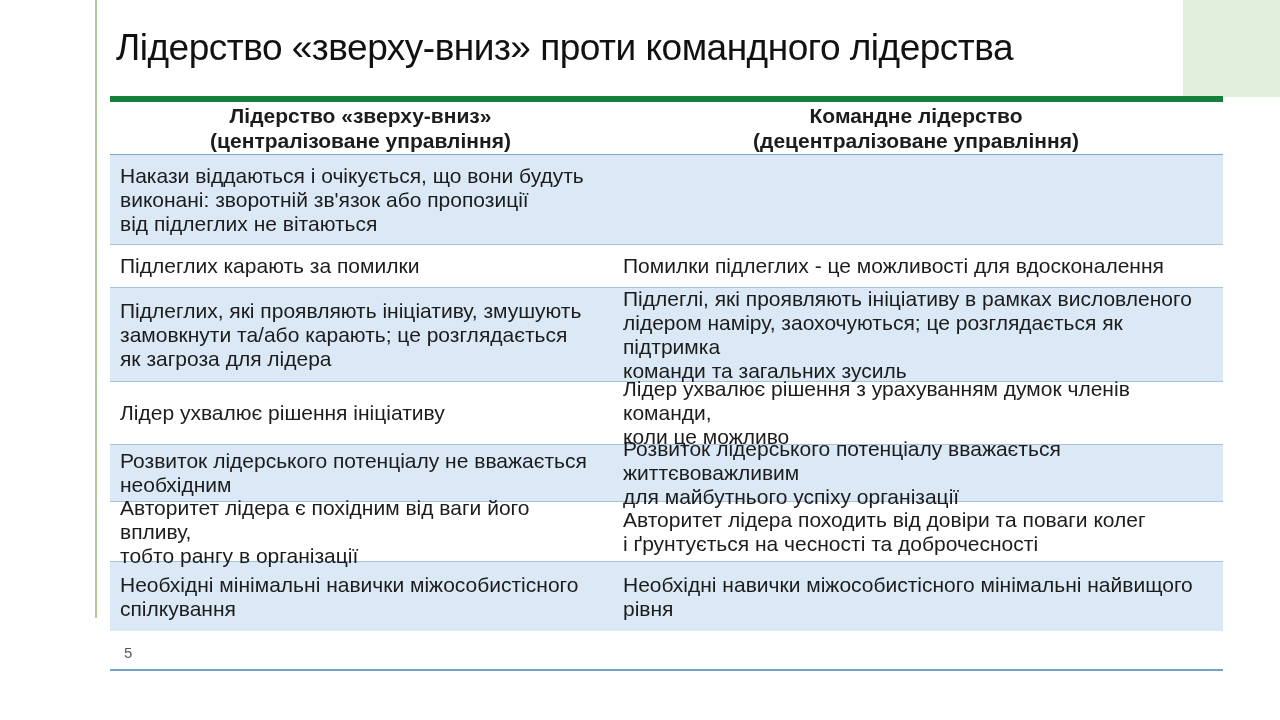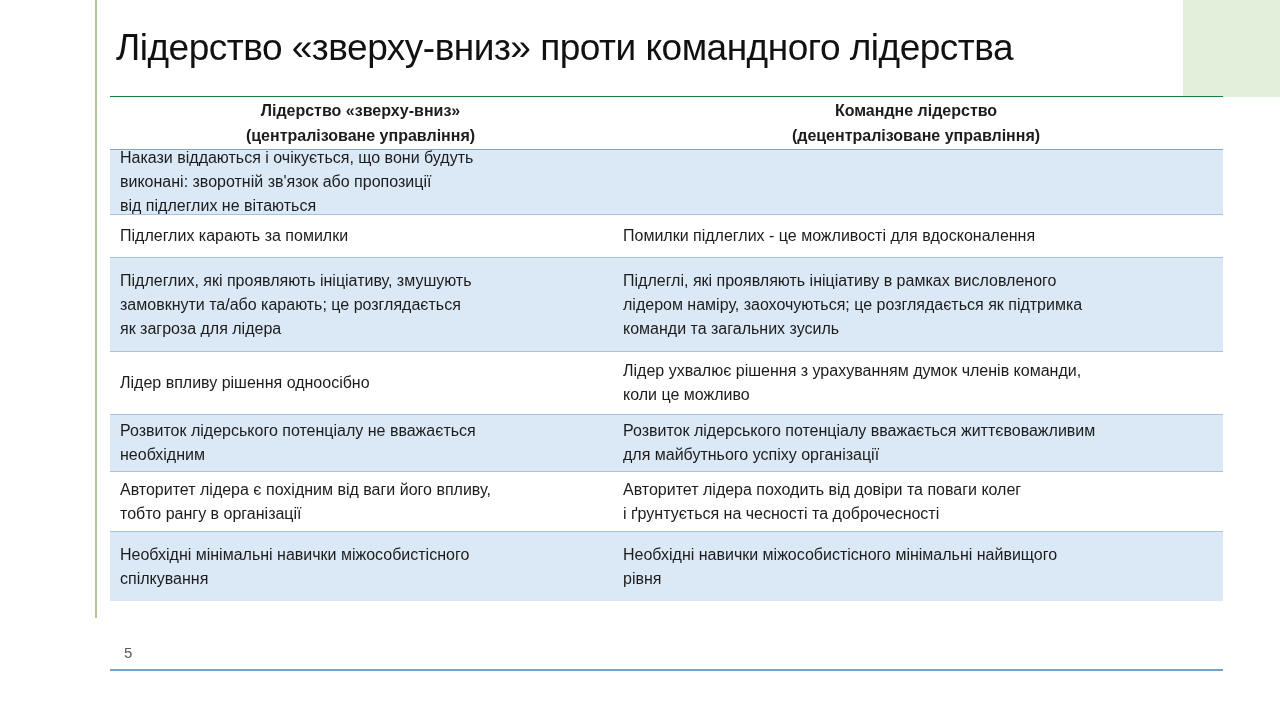--- a/index.html
+++ b/index.html
@@ -16,33 +16,33 @@
     position:absolute; right:0; top:0; width:97px; height:97px;
     background:#e2efda;
   }
   .title {
     position:absolute; left:116px; top:27px; width:1060px;
     font-size:37px; font-weight:400; letter-spacing:-0.5px; color:#111111;
     white-space:nowrap;
   }
   .cmp-table {
     position:absolute; left:110px; top:96px; width:1113px;
-    border-top:1px solid #15803d;
-    font-size:16px; line-height:24px;
+    border-top:6px solid #15803d;
+    font-size:21px; line-height:24px;
   }
   .trow { display:flex; border-bottom:1px solid #a6c3da; background:#ffffff; }
   .trow.alt { background:#dbe8f5; }
   .trow:last-child { border-bottom:none; }
   .cell { display:flex; align-items:center; white-space:pre-line; }
   .cell.c-left  { width:505px; padding:4px 14px 4px 10px; }
   .cell.c-right { width:608px; padding:4px 14px 4px 8px; }
   .thead { height:53px; background:#ffffff; border-bottom:1px solid #7fa8c8; }
   .thead .cell { font-weight:bold; justify-content:center; text-align:center; line-height:25px; }
   .h-hdr { height:53px; }
-  .h-r1 { height:65px; }
+  .h-r1 { height:90px; }
   .h-r2 { height:43px; }
   .h-r3 { height:94px; }
   .h-r4 { height:63px; }
   .h-r5 { height:57px;justify-content:center; }
   .h-r6 { height:60px; }
   .h-r7 { height:69px; }
   .page-num {
     position:absolute; left:124px; top:644px;
     font-size:15px; color:#595959;
   }
@@ -84,21 +84,21 @@
     <div class="trow alt h-r3">
       <div class="cell c-left">Підлеглих, які проявляють ініціативу, змушують
 замовкнути та/або карають; це розглядається
 як загроза для лідера</div>
       <div class="cell c-right">Підлеглі, які проявляють ініціативу в рамках висловленого
 лідером наміру, заохочуються; це розглядається як підтримка
 команди та загальних зусиль</div>
     </div>
 
     <div class="trow h-r4">
-      <div class="cell c-left">Лідер впливу рішення одноосібно</div>
+      <div class="cell c-left">Лідер ухвалює рішення ініціативу</div>
       <div class="cell c-right">Лідер ухвалює рішення з урахуванням думок членів команди,
 коли це можливо</div>
     </div>
 
     <div class="trow alt h-r5">
       <div class="cell c-left">Розвиток лідерського потенціалу не вважається
 необхідним</div>
       <div class="cell c-right">Розвиток лідерського потенціалу вважається життєвоважливим
 для майбутнього успіху організації</div>
     </div>

